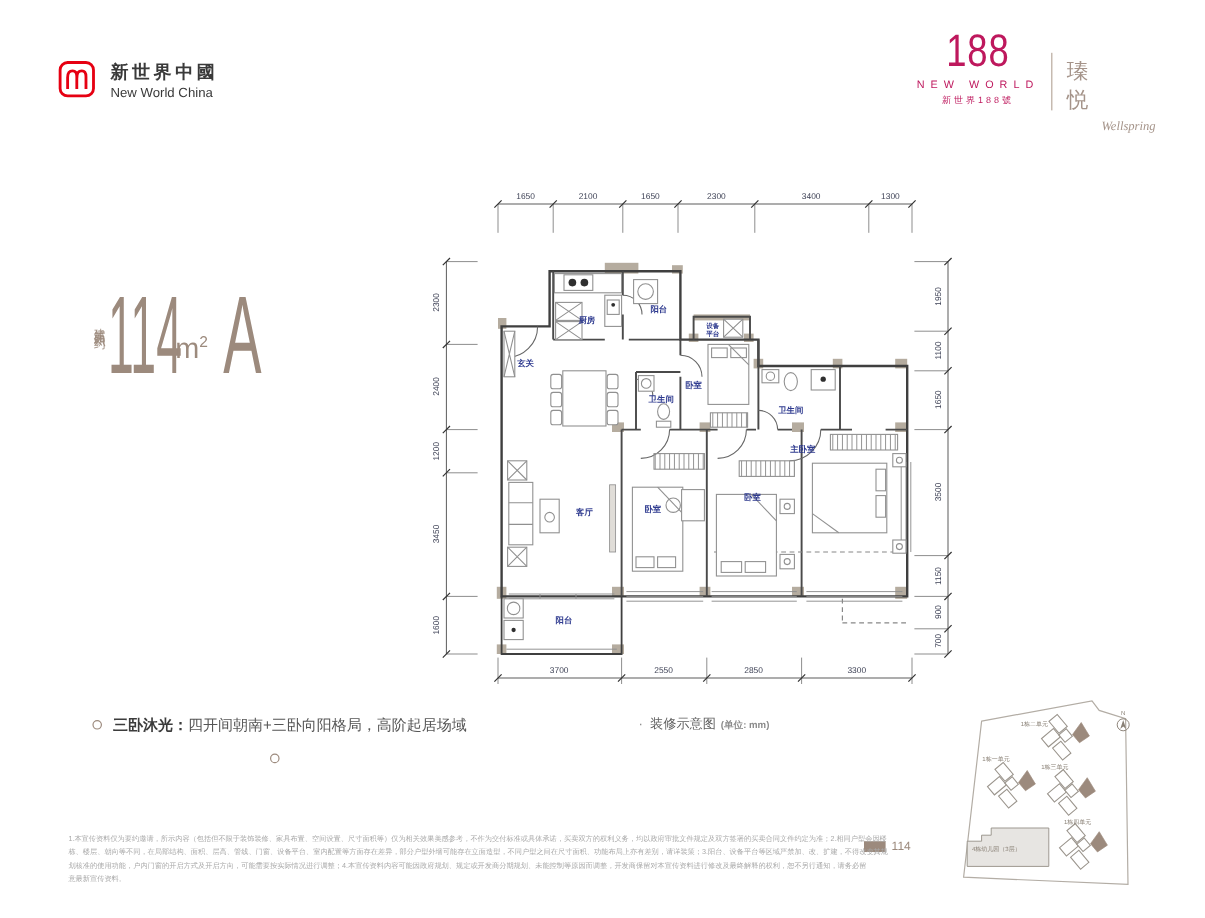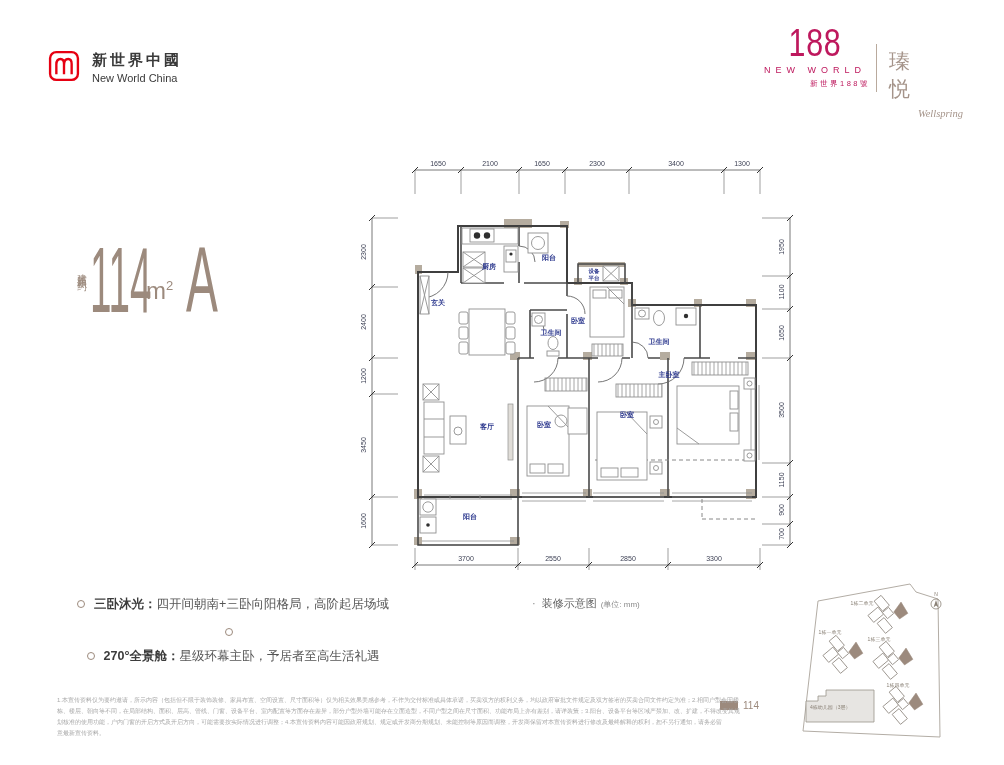--- a/index.html
+++ b/index.html
@@ -6,42 +6,42 @@
   .page{position:relative;width:1004px;height:765px;background:#fff;overflow:hidden;
         font-family:"Liberation Sans","DejaVu Sans",sans-serif;color:#3c3c3c;padding-left:29px;}
   .abs{position:absolute;}
   
   .logo-cn{font-size:15px;font-weight:bold;letter-spacing:3px;color:#3a3a3a;}
   .logo-en{font-size:11px;color:#3a3a3a;margin-top:2px;}
   
   .proj188{width:110px;text-align:center;color:#be185d;}
   .proj188 .n188{font-size:38px;line-height:1;transform:scaleX(0.8);transform-origin:center top;letter-spacing:1px;}
   .proj188 .nw{font-size:9px;letter-spacing:5px;margin-top:3px;}
-  .proj188 .cn{font-size:7.5px;letter-spacing:2.5px;margin-top:4px;text-align:right;}
+  .proj188 .cn{font-size:7.5px;letter-spacing:2.5px;margin-top:4px;}
   .vdiv{width:1px;background:#b9aa9d;}
   .zy{color:#a5948a;}
-  .zy .t{font-family:"Liberation Serif","DejaVu Serif",serif;font-size:21px;letter-spacing:13px;}
+  .zy .t{font-family:"Liberation Serif","DejaVu Serif",serif;font-size:18px;letter-spacing:13px;}
   .zy .w{font-family:"Liberation Serif","DejaVu Serif",serif;font-style:italic;font-size:10.5px;text-align:right;margin-top:5px;padding-right:2px;}
   
   .vlabel{writing-mode:vertical-rl;font-size:9.5px;letter-spacing:2px;color:#9c8a7d;}
   .bignum{font-size:92px;line-height:0.9;color:#9c8a7d;transform:scaleX(0.42);transform-origin:left top;}
   .bigA{font-size:92px;line-height:0.9;color:#9c8a7d;transform:scaleX(0.52);transform-origin:left top;}
   .m2{font-size:24px;color:#9c8a7d;}
   .m2 sup{font-size:13px;}
   .layoutbox{width:186px;border-top:2px solid #9c8a7d;border-bottom:2px solid #9c8a7d;
              padding:9px 0 9px 20px;font-size:22px;letter-spacing:5px;color:#9c8a7d;}
   
   .feat-row{display:flex;align-items:flex-start;margin-bottom:13px;font-size:12.5px;line-height:15px;justify-content:center;}
   .feat-dot{width:6px;height:6px;border:1.5px solid #9c8a7d;border-radius:50%;margin:3px 9px 0 0;flex:0 0 auto;}
   .feat-title{font-weight:bold;color:#3c3c3c;white-space:nowrap;}
   .feat-text{color:#555;}
   
   .caption{font-size:11px;color:#5f5f5f;}
   .caption .dot{color:#8a8a8a;margin-right:6px;}
-  .caption .unit{font-size:8px;color:#8a8a8a;margin-left:4px;}
+  .caption .unit{font-size:8px;color:#8a8a8a;margin-left:4px;font-weight:bold;}
   
   .legend{display:flex;align-items:center;}
   .legend .sw{width:18px;height:9px;background:#9c8a7d;display:inline-block;}
   .legend .tx{font-size:10px;color:#9c8a7d;margin-left:5px;}
   
   .fineprint{width:716px;font-size:6px;line-height:11px;color:#a9a9a9;}
   
   .wall{stroke:#3f3f3f;stroke-width:2;fill:none;}
   .wall-thin{stroke:#3f3f3f;stroke-width:1.5;fill:none;}
   .inner{stroke:#4a4a4a;stroke-width:1.6;fill:none;}
@@ -315,24 +315,20 @@
     <span class="dot">·</span><span>装修示意图</span><span class="unit">(单位: mm)</span>
   </div>
 
   <div class="abs" style="left:58px;top:597px;width:350px;">
     <div class="feat-row">
       <span class="feat-dot"></span>
       <span><span class="feat-title">三卧沐光：</span><span class="feat-text">四开间朝南+三卧向阳格局，高阶起居场域</span></span>
     </div>
     <div class="feat-row">
       <span class="feat-dot"></span>
-    </div>
-    <div class="feat-row">
-      <span class="feat-dot"></span>
-      <span><span class="feat-title">270°全景舱：</span><span class="feat-text">星级环幕主卧，予居者至高生活礼遇</span></span>
     </div>
   </div>
 
   <svg class="abs" style="left:795px;top:575px;" width="210" height="190" viewBox="795 575 210 190">
     <defs>
       <g id="cluster">
         <g transform="rotate(-40)">
           <rect class="bldg" x="-17" y="-11" width="13" height="9"></rect>
           <rect class="bldg" x="-3" y="-18" width="9" height="13"></rect>
           <rect class="bldg" x="-15" y="1" width="9" height="13"></rect>

